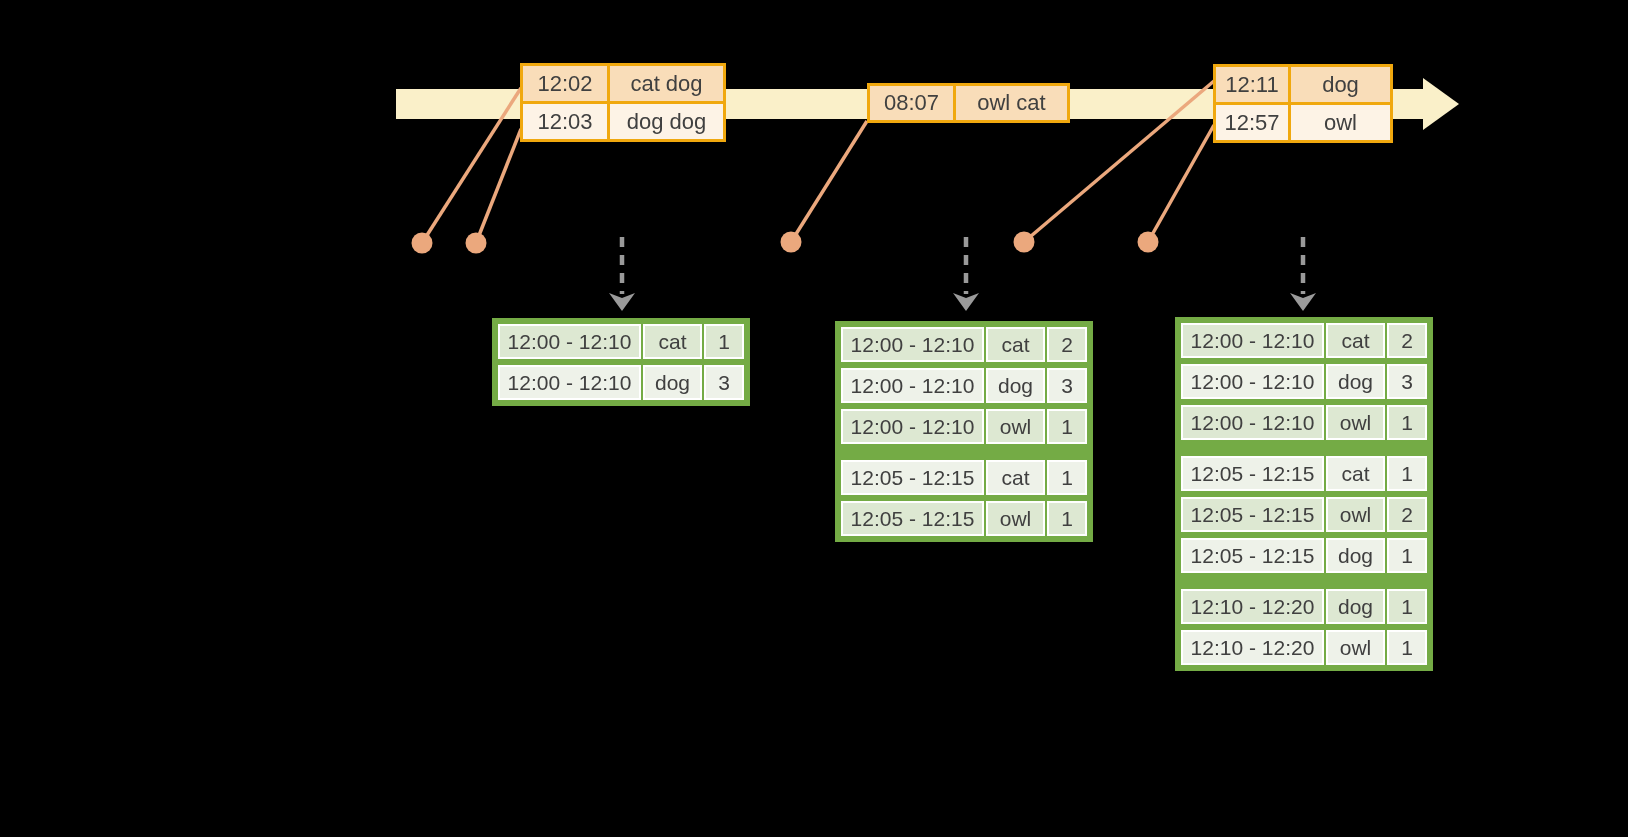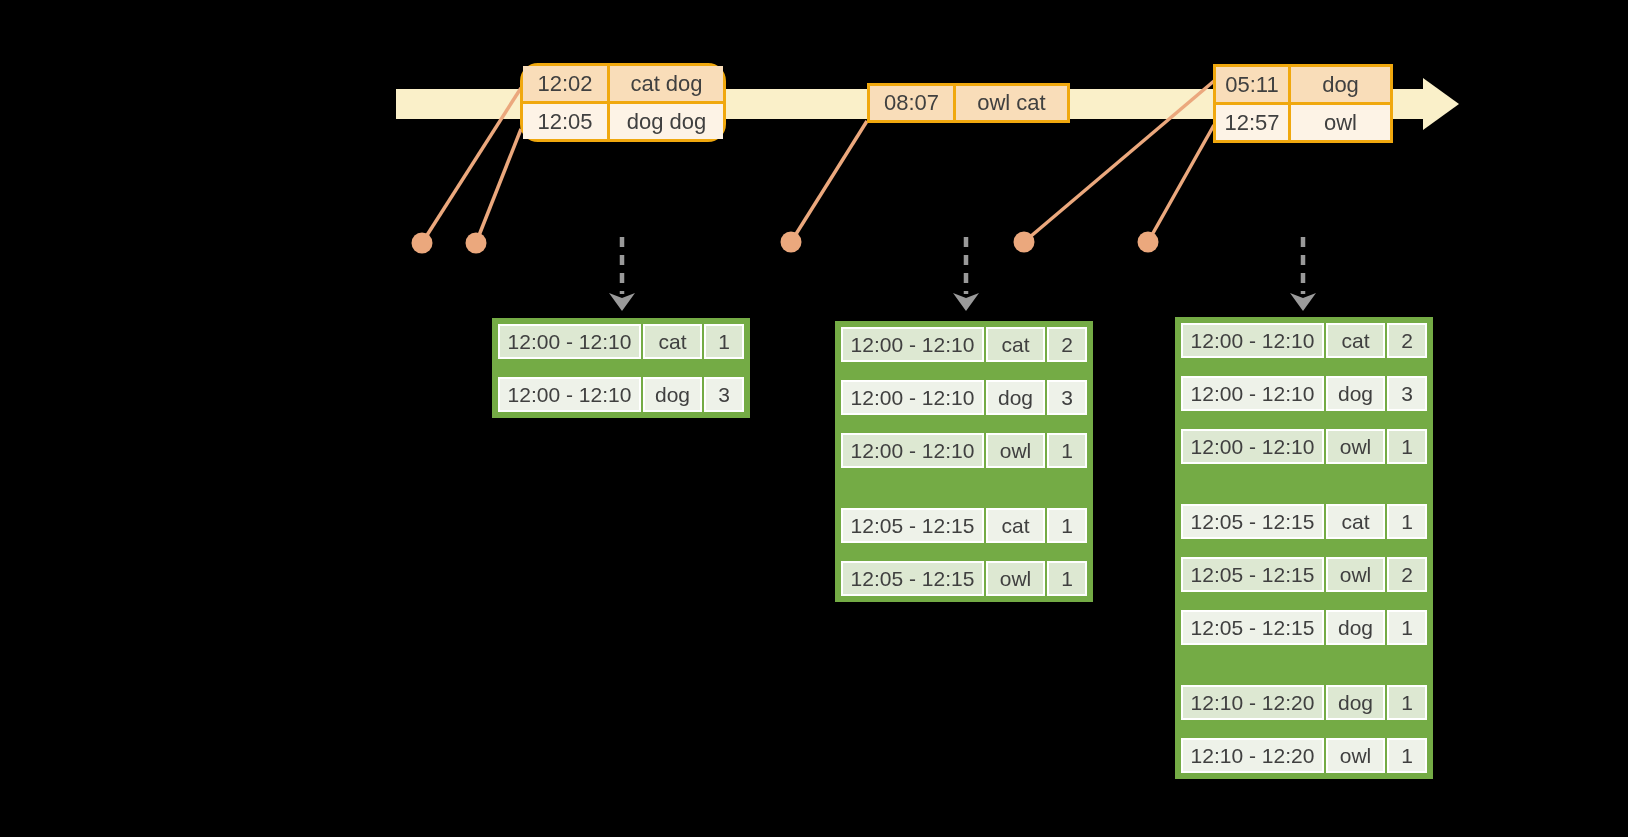--- a/index.html
+++ b/index.html
@@ -21,21 +21,21 @@
   .ecell {
     display:flex; align-items:center; justify-content:center;
     font-size:22px; line-height:1;
   }
   .peach { background:#f9ddb9; }
   .cream { background:#fdf3e6; }
 
   
   .gtable {
     position:absolute; z-index:2; background:#74ab45; border:6px solid #74ab45;
-    display:flex; flex-direction:column; gap:18px; box-sizing:border-box; width:258px;
+    display:flex; flex-direction:column; gap:6px; box-sizing:border-box; width:258px;
   }
   .grow { display:grid; grid-template-columns:143px 59px 40px; gap:2px; height:35px; }
   .gcell {
     border:2px solid #ffffff; box-sizing:border-box;
     display:flex; align-items:center; justify-content:center;
     font-size:21px; line-height:1;
   }
   .gdark  { background:#dde8d2; }
   .glight { background:#eef2e9; }
   .gsep { height:4px; background:#74ab45; }
@@ -73,41 +73,41 @@
       <line x1="966" y1="237" x2="966" y2="294"></line>
       <line x1="1303" y1="237" x2="1303" y2="294"></line>
     </g>
     <g fill="#9a9a9a">
       <polygon points="609,293 622,311 635,293 622,298"></polygon>
       <polygon points="953,293 966,311 979,293 966,298"></polygon>
       <polygon points="1290,293 1303,311 1316,293 1303,298"></polygon>
     </g>
   </svg>
 
-  <div class="etable cols-a" style="left:520px; top:63px; width:206px; height:79px;border-radius:18px;">
+  <div class="etable cols-a" style="left:520px; top:63px; width:206px; height:79px;">
     <div class="erow">
       <div class="ecell peach">12:02</div>
       <div class="ecell peach">cat dog</div>
     </div>
     <div class="erow">
-      <div class="ecell cream">12:05</div>
+      <div class="ecell cream">12:03</div>
       <div class="ecell cream">dog dog</div>
     </div>
   </div>
 
   <div class="etable cols-b" style="left:867px; top:83px; width:203px; height:40px;">
     <div class="erow">
       <div class="ecell peach">08:07</div>
       <div class="ecell peach">owl cat</div>
     </div>
   </div>
 
   <div class="etable cols-c" style="left:1213px; top:64px; width:180px; height:79px;">
     <div class="erow">
-      <div class="ecell peach">05:11</div>
+      <div class="ecell peach">12:11</div>
       <div class="ecell peach">dog</div>
     </div>
     <div class="erow">
       <div class="ecell cream">12:57</div>
       <div class="ecell cream">owl</div>
     </div>
   </div>
 
   <div class="gtable" style="left:492px; top:318px;">
     <div class="grow">

